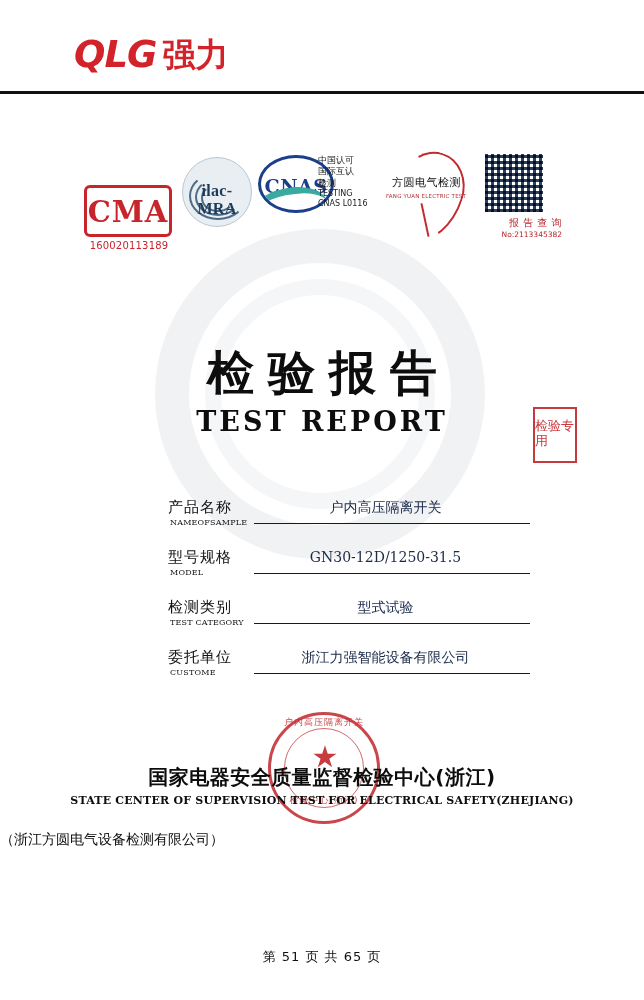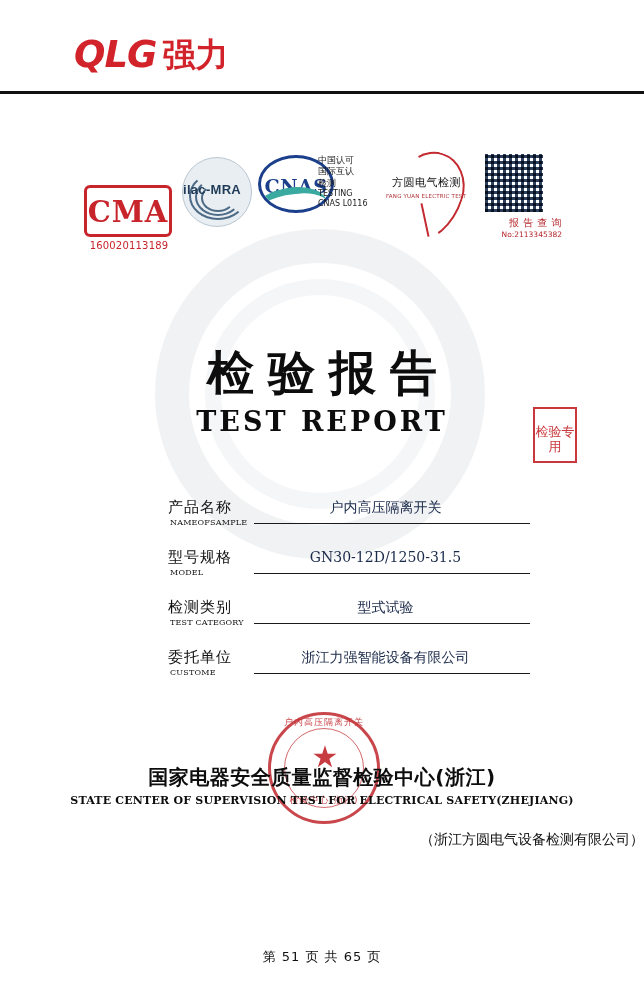--- a/index.html
+++ b/index.html
@@ -134,24 +134,24 @@
     border-right-color: transparent;
     border-top-color: transparent;
   }
   .ilac-a1 { left: 6px; top: 14px; width: 54px; height: 44px; }
   .ilac-a2 { left: 12px; top: 20px; width: 42px; height: 34px; }
   .ilac-a3 { left: 18px; top: 26px; width: 30px; height: 24px; }
   .ilac-label {
     position: absolute;
     left: 0; right: 0;
     top: 24px;
-    text-align: left;
-    font-family: Liberation Sans, sans-serif;
-    font-weight: bold;
-    font-size: 13px;
+    text-align: center;
+    font-family: Liberation Serif, serif;
+    font-weight: bold;
+    font-size: 16px;
     color: #1d3a57;
     letter-spacing: 0.3px;
   }
 
   
   .cnas { left: 258px; top: 6px; width: 76px; height: 72px; }
   .cnas-el {
     width: 76px; height: 58px;
     border: 3px solid #1b3f8b;
     border-radius: 50%;
@@ -278,22 +278,22 @@
     top: 313px;
     left: 533px;
     width: 44px;
     height: 56px;
     border: 2px solid #c9383d;
     box-sizing: border-box;
     color: #c9383d;
     font-family: "DejaVu Serif", serif;
     font-size: 13px;
     line-height: 1.15;
-    padding: 16px 0 0 0;
-    text-align: center;
+    padding: 10px 0 0 0;
+    text-align: left;
     letter-spacing: 0;
   }
 
   
   .fields {
     position: absolute;
     top: 402px;
     left: 168px;
     width: 340px;
   }
@@ -360,21 +360,21 @@
     font-family: "DejaVu Serif", serif;
     font-weight: bold;
     font-size: 11px;
     color: #0d0d0d;
     letter-spacing: 0.2px;
   }
   .org-sub {
     position: absolute;
     top: 737px;
     left: 0; width: 644px;
-    text-align: right;
+    text-align: left;
     font-family: "DejaVu Sans", sans-serif;
     font-size: 14px;
     color: #0d0d0d;
   }
 
   
   .seal {
     position: absolute;
     left: 268px;
     top: 618px;

